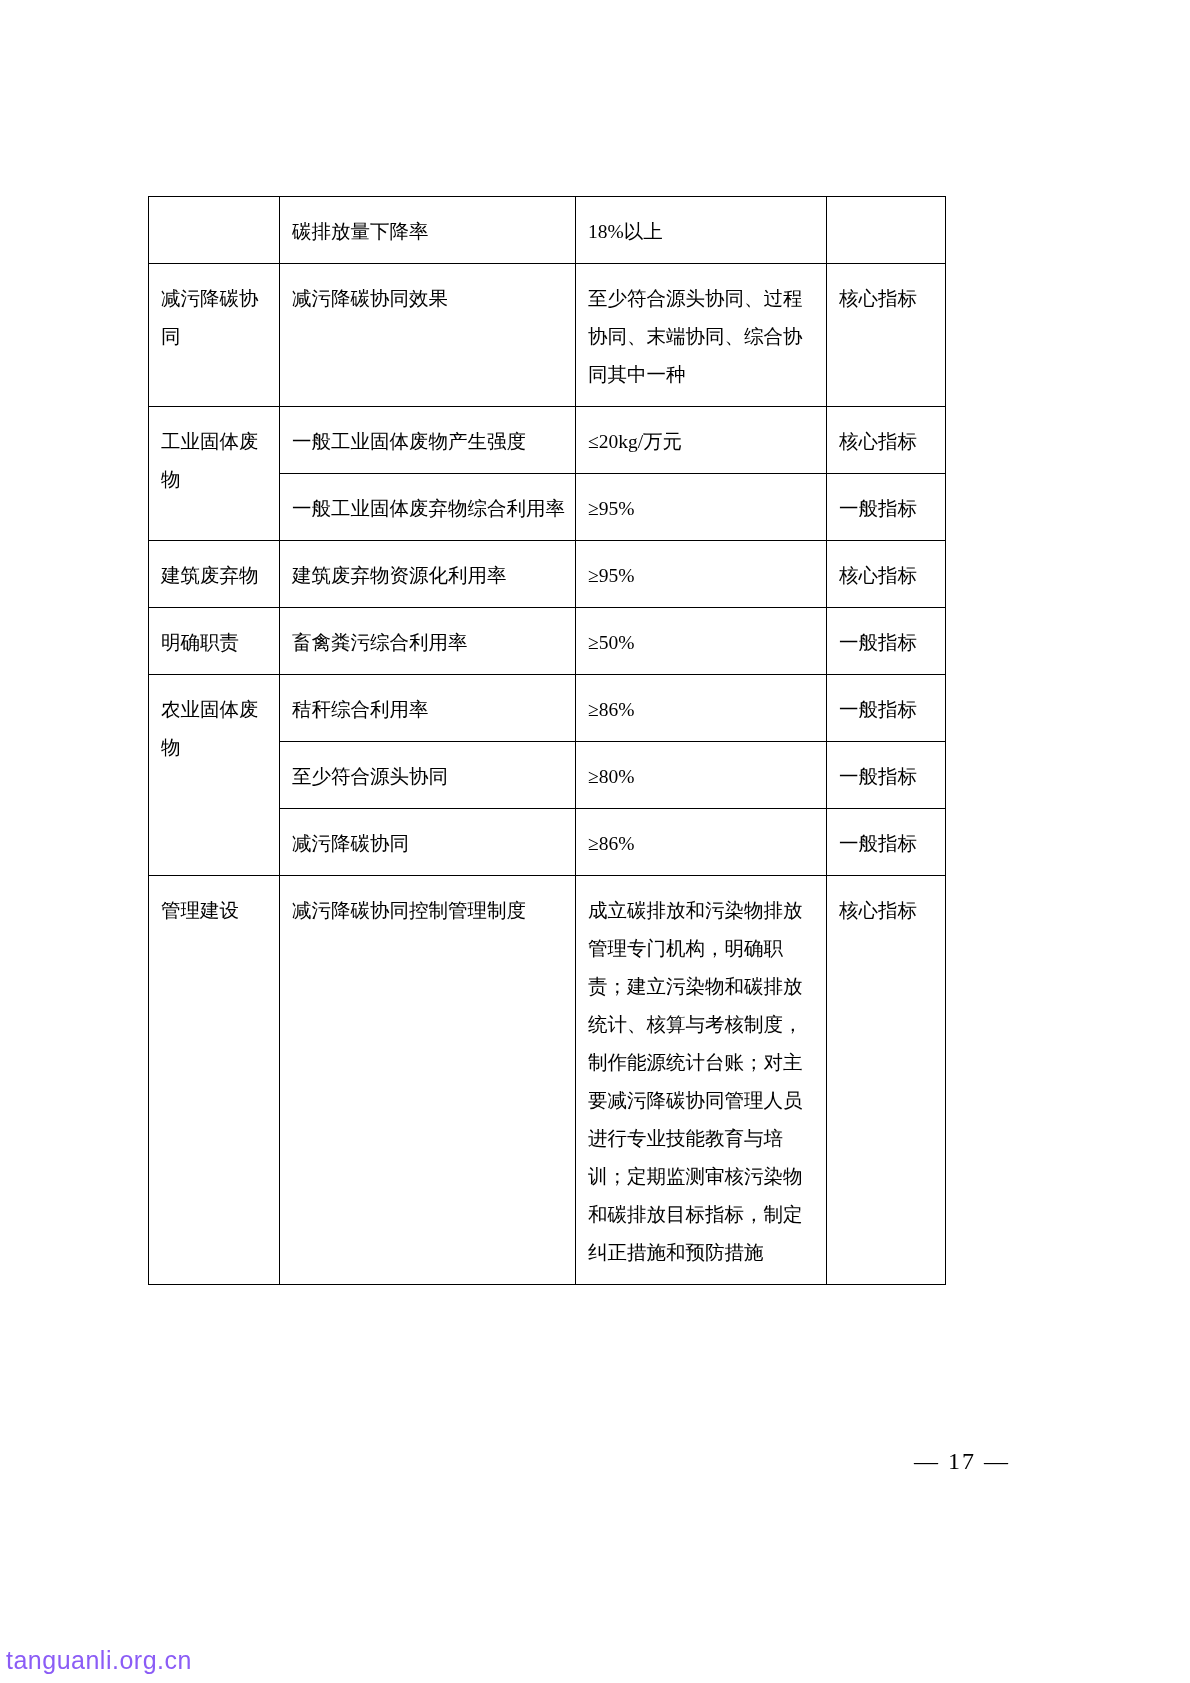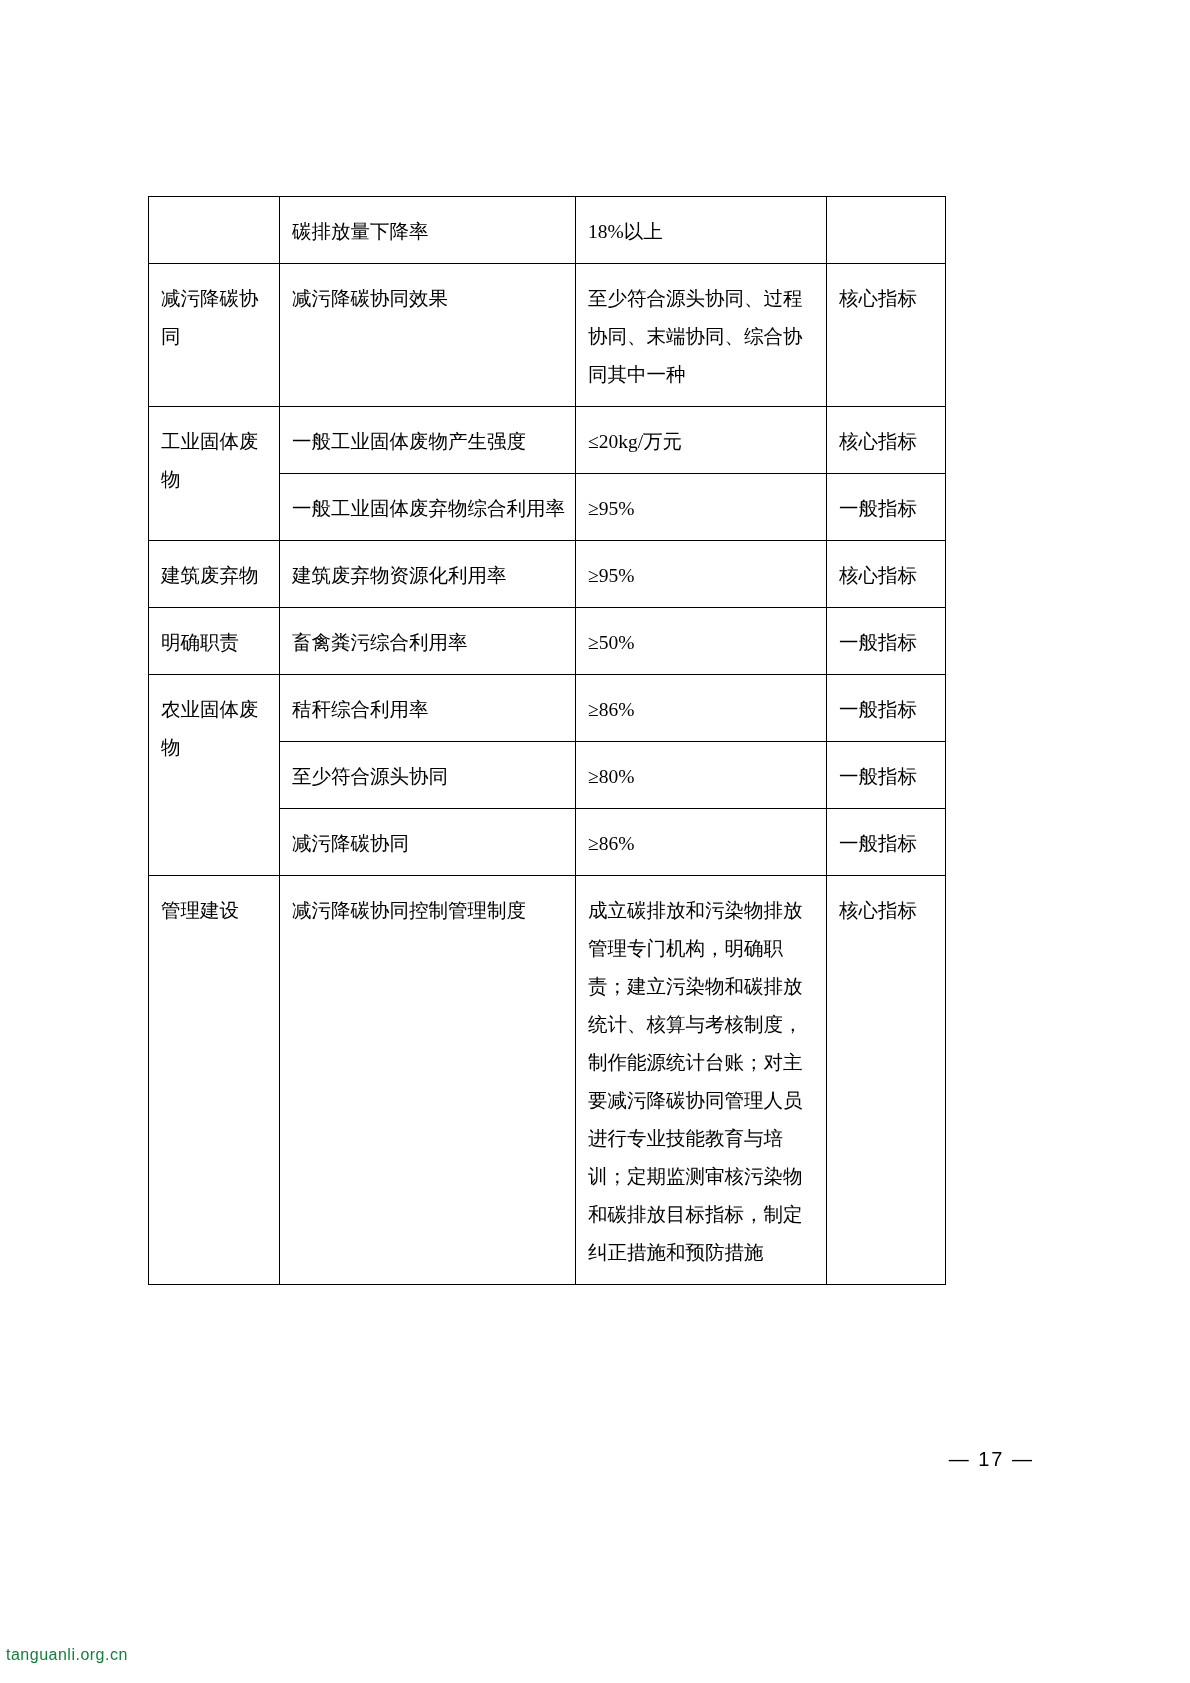--- a/index.html
+++ b/index.html
@@ -49,31 +49,30 @@
     word-break: break-all;
   }
   .nowrap { white-space: nowrap; }
 
   .page-number {
     position: absolute;
     left: 0;
     top: 1448px;
     width: 1010px;
     text-align: right;
-    font-size: 20px;
+    font-size: 24px;
     letter-spacing: 2px;
-    font-family: Liberation Sans, sans-serif;
-    margin-left: 24px;
+    font-family: Liberation Serif, serif;
   }
   .watermark {
     position: absolute;
     left: 6px;
     top: 1646px;
-    font-size: 16px;
-    color: #15803d;
+    font-size: 25px;
+    color: #8b5cf6;
     font-family: "Liberation Sans", sans-serif;
     letter-spacing: 0.5px;
   }
 </style>
 </head>
 <body>
 
 <div class="page">
 
   <table class="doc-table">

